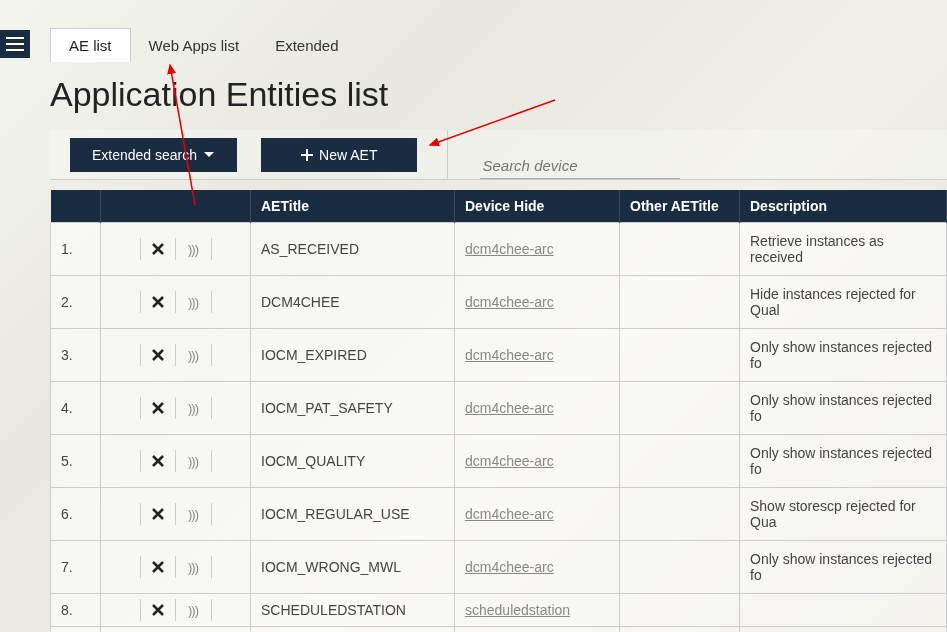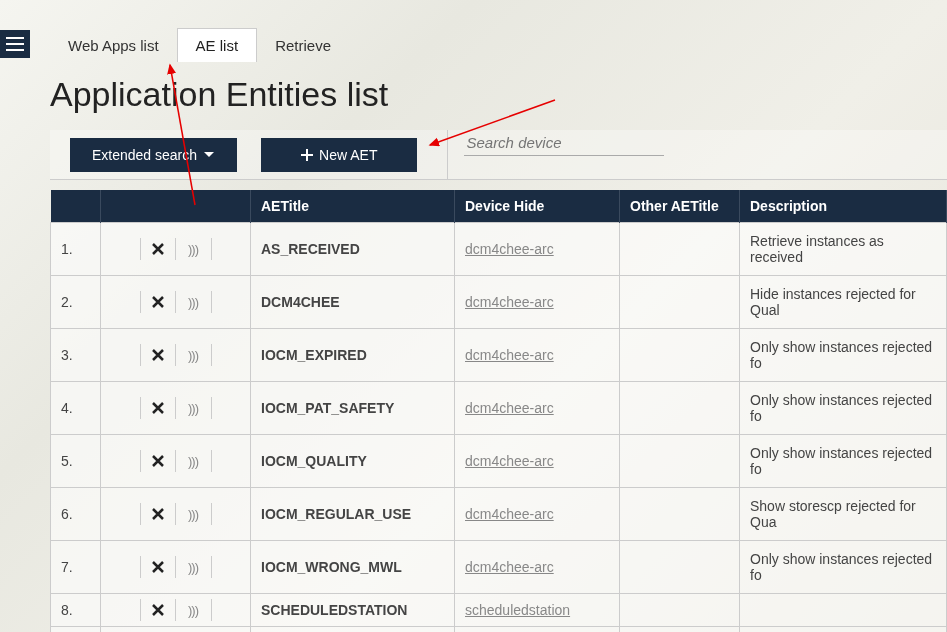--- a/index.html
+++ b/index.html
@@ -73,25 +73,25 @@
   cursor: pointer;
   display: inline-flex;
   align-items: center;
   gap: 6px;
   margin-right: 12px;
 }
 .btn-dark svg { width: 12px; height: 12px; }
 .btn-new { margin-left: 12px; margin-right: 30px; justify-content: center; }
 .search-wrap {
   flex: 1;
-  padding-left: 16px;
+  padding-left: 32px;
   border-left: 1px solid #ccc;
   height: 100%;
   display: flex;
-  align-items: flex-start;
+  align-items: flex-end;
 }
 .search-input {
   border: none;
   border-bottom: 1px solid #aaa;
   background: transparent;
   font-size: 15px;
   font-style: italic;
   color: #777;
   padding: 4px 2px;
   width: 200px;
@@ -126,21 +126,21 @@
 }
 tbody td {
   padding: 10px 10px;
   border: 1px solid #ccc;
   color: #444;
   vertical-align: middle;
 }
 tbody tr.compact td { padding: 5px 10px; }
 .col-idx { width: 50px; text-align: left; }
 .col-actions { width: 150px; text-align: center; }
-.col-ae { width: 204px; font-weight: bold; }
+.col-ae { width: 204px; }
 .col-dev { width: 165px; color: #888; text-decoration: underline; }
 .col-other { width: 120px; }
 .action-cell {
   display: flex;
   align-items: center;
   justify-content: center;
   gap: 0;
 }
 .action-icon {
   width: 36px;
@@ -165,23 +165,23 @@
 
 <div class="menu-btn">
   <svg viewBox="0 0 18 14">
     <rect x="0" y="0" width="18" height="2" fill="#fff"></rect>
     <rect x="0" y="6" width="18" height="2" fill="#fff"></rect>
     <rect x="0" y="12" width="18" height="2" fill="#fff"></rect>
   </svg>
 </div>
 
 <div class="tabs">
+  <div class="tab active">AE list</div>
   <div class="tab">Web Apps list</div>
-  <div class="tab active">AE list</div>
-  <div class="tab">Retrieve</div>
+  <div class="tab">Extended</div>
 </div>
 
 <h1 class="page-title">Application Entities list</h1>
 
 <div class="toolbar">
   <button class="btn-dark" style="margin-left:20px;">
     <span>Extended search</span>
     <svg viewBox="0 0 12 12">
         <path d="M1 3 L6 8 L11 3 Z" fill="#fff"></path>
       </svg>

